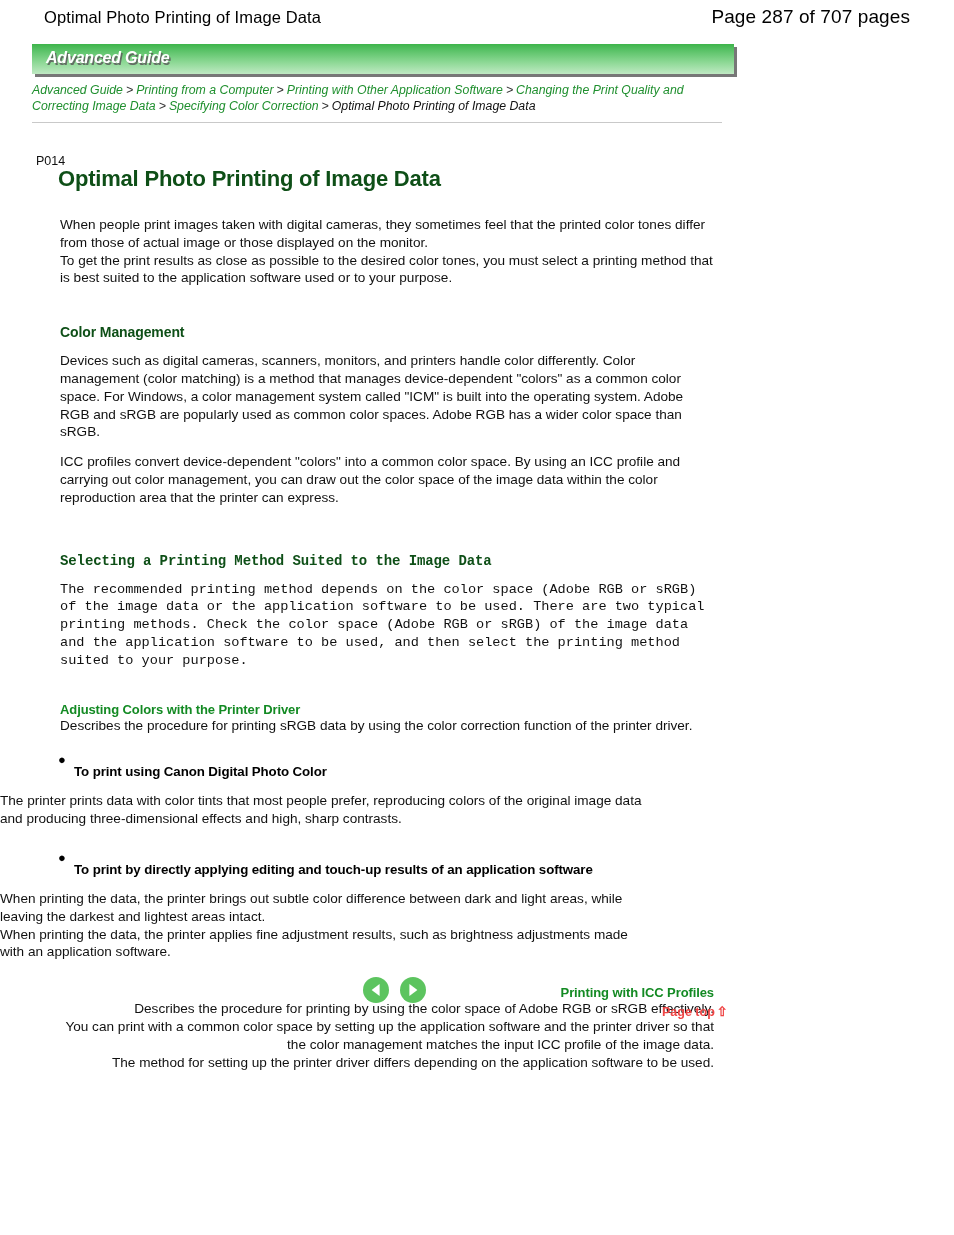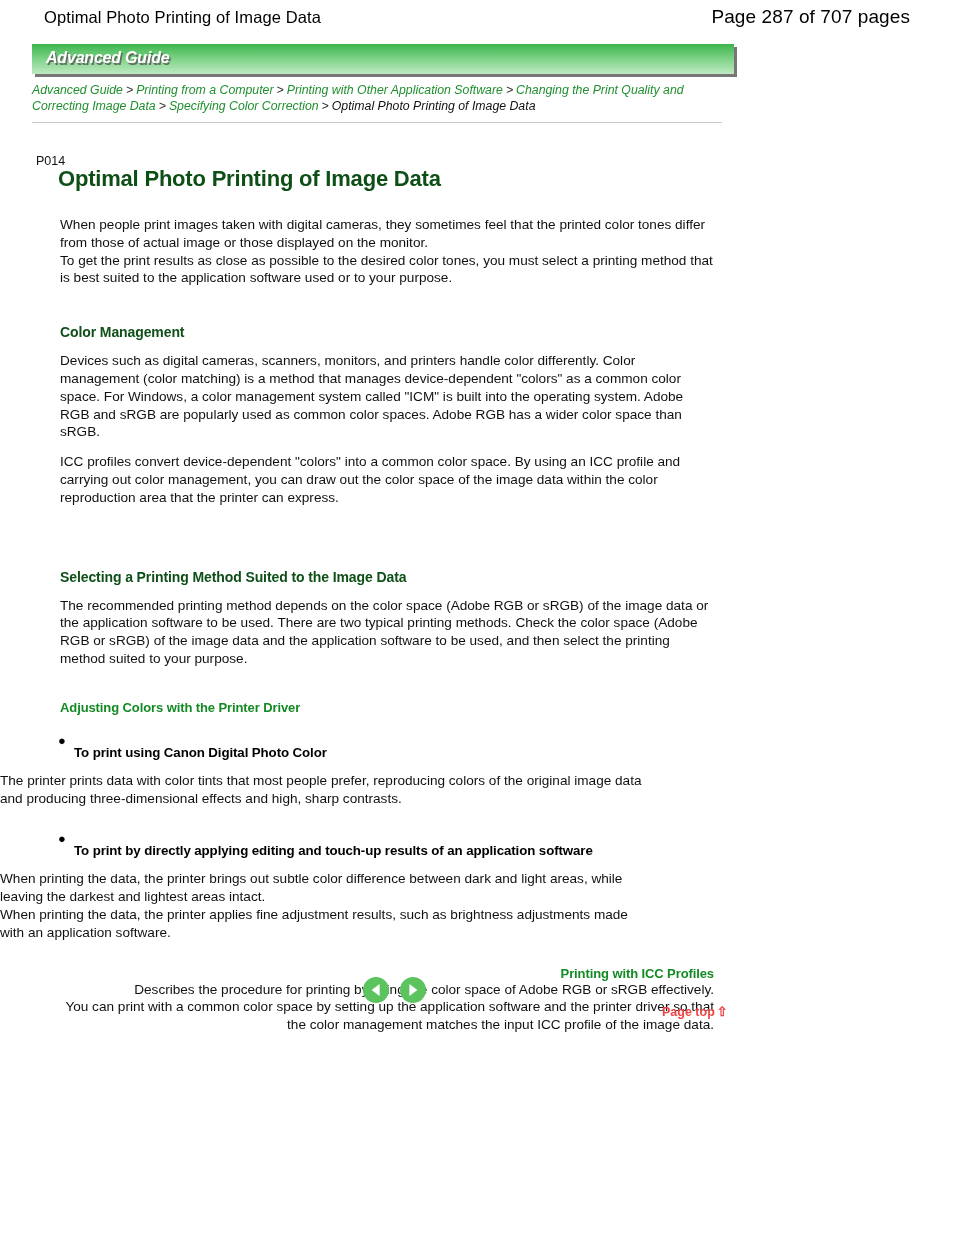--- a/index.html
+++ b/index.html
@@ -165,21 +165,21 @@
     margin-top: 12px;
   }
   .bullet-body {
     width: 645px;
   }
 
   
   .sp-intro { margin-top: 24px; }
   .sp-sec   { margin-top: 37px; }
   .sp-para  { margin-top: 12px; }
-  .sp-sec2  { margin-top: 62px; }
+  .sp-sec2  { margin-top: 46px; font-family: Liberation Mono, monospace; }
   .sp-sub   { margin-top: 32px; }
   .sp-bul   { margin-top: 17px; }
   .sp-bultxt{ margin-top: 11px; }
   .sp-bul2  { margin-top: 22px; }
   .sp-sub2  { margin-top: 24px; text-align: right; }
 
   
   .nav-arrows {
     position: absolute;
     top: 977px;
@@ -267,20 +267,21 @@
     <p class="para sp-para">ICC profiles convert device-dependent "colors" into a common color space. By using an ICC profile and carrying out color management, you can draw out the color space of the image data within the color reproduction area that the printer can express.</p>
   </div>
 
   <div class="block sp-sec2">
     <div class="sec-head">Selecting a Printing Method Suited to the Image Data</div>
     <p class="para sp-para">The recommended printing method depends on the color space (Adobe RGB or sRGB) of the image data or the application software to be used. There are two typical printing methods. Check the color space (Adobe RGB or sRGB) of the image data and the application software to be used, and then select the printing method suited to your purpose.</p>
   </div>
 
   <div class="block sp-sub">
     <div class="sub-head">Adjusting Colors with the Printer Driver</div>
+    <p class="para">Describes the procedure for printing sRGB data by using the color correction function of the printer driver.</p>
   </div>
 
   <div class="bullet-row sp-bul">
     <span class="bullet-dot">●</span>
     <span class="bullet-label">To print using Canon Digital Photo Color</span>
   </div>
   <div class="bullet-body sp-bultxt">
     <p class="para">The printer prints data with color tints that most people prefer, reproducing colors of the original image data and producing three-dimensional effects and high, sharp contrasts.</p>
   </div>
 
@@ -290,20 +291,21 @@
   </div>
   <div class="bullet-body sp-bultxt">
     <p class="para">When printing the data, the printer brings out subtle color difference between dark and light areas, while leaving the darkest and lightest areas intact.</p>
     <p class="para">When printing the data, the printer applies fine adjustment results, such as brightness adjustments made with an application software.</p>
   </div>
 
   <div class="block sp-sub2">
     <div class="sub-head">Printing with ICC Profiles</div>
     <p class="para">Describes the procedure for printing by using the color space of Adobe RGB or sRGB effectively.</p>
     <p class="para">You can print with a common color space by setting up the application software and the printer driver so that the color management matches the input ICC profile of the image data.</p>
+    <p class="para">The method for setting up the printer driver differs depending on the application software to be used.</p>
   </div>
 
 </div>
 
 <div class="nav-arrows">
   <div class="nav-btn prev">
     <span class="tri"></span>
   </div>
   <div class="nav-btn next">
     <span class="tri"></span>

